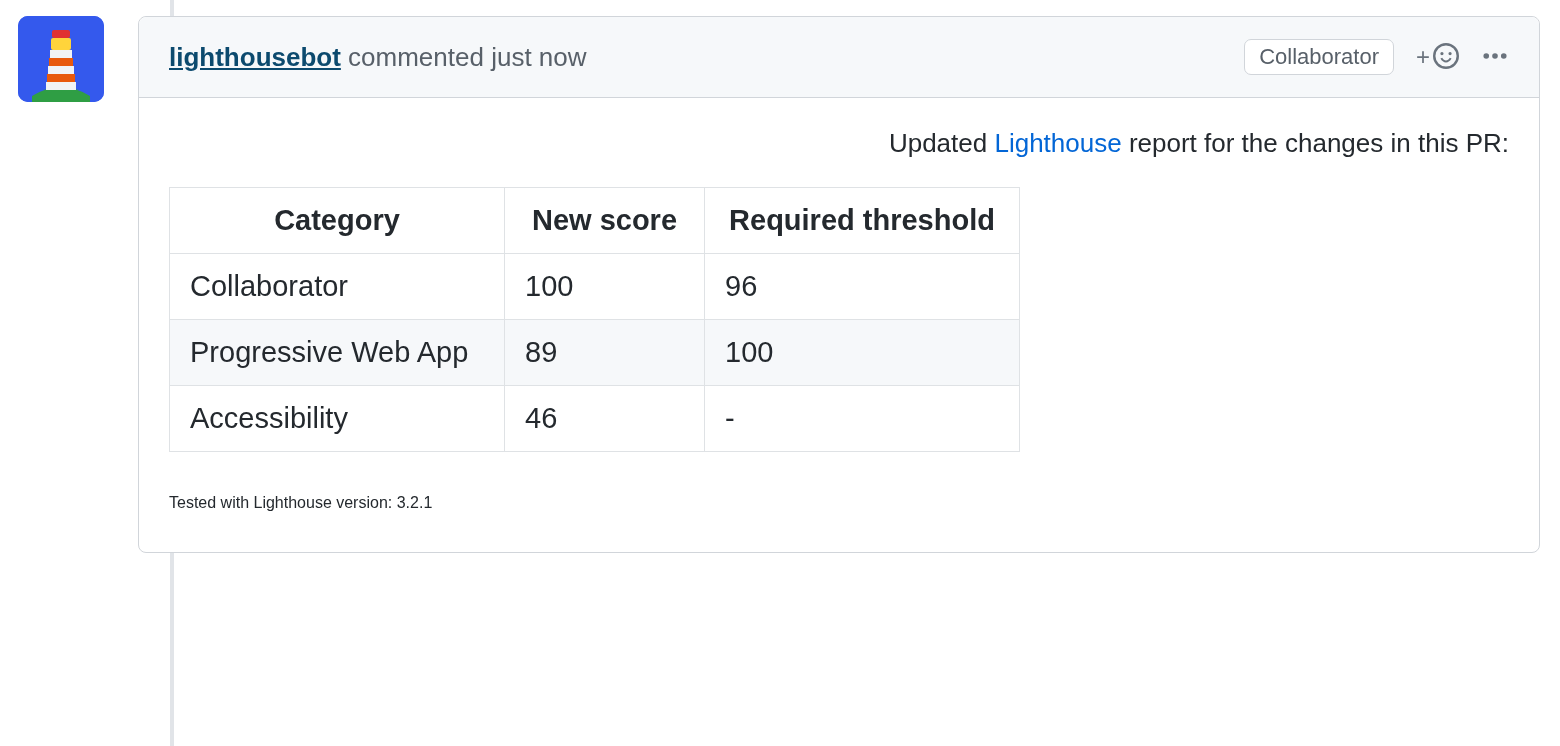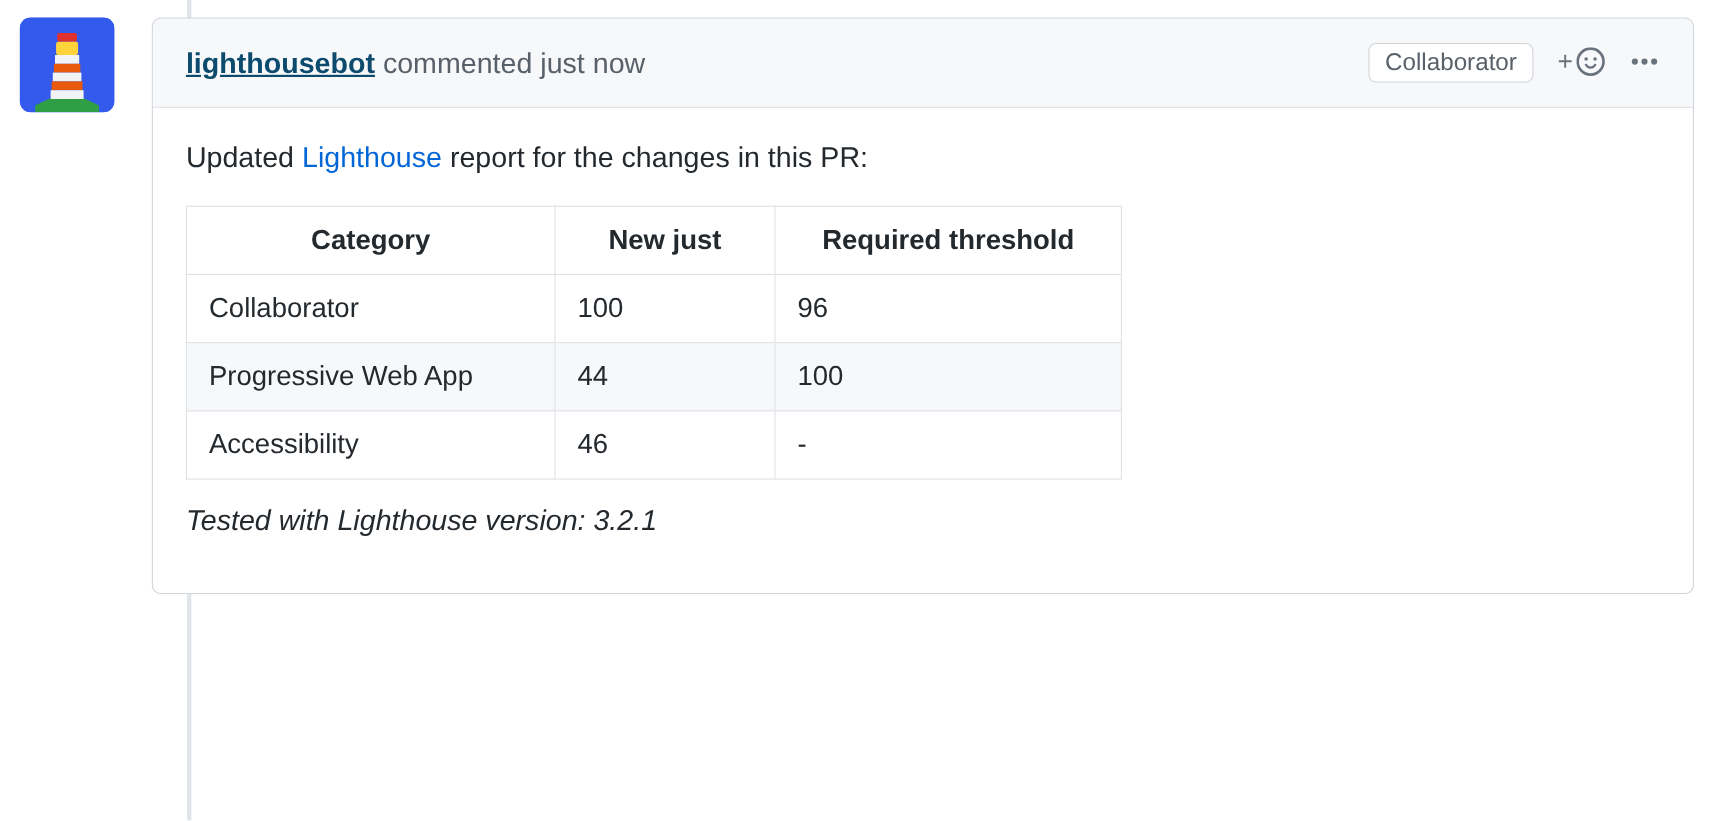--- a/index.html
+++ b/index.html
@@ -11,30 +11,30 @@
   .comment-header{display:flex;align-items:center;justify-content:space-between;background:#f6f8fa;border-bottom:1.5px solid #d1d5da;border-radius:8px 8px 0 0;height:80px;padding:0 30px;}
   .header-left{font-size:26px;color:#586069;}
   .header-left .author{font-weight:600;color:#0c4a6e;}
   .header-right{display:flex;align-items:center;gap:22px;}
   .badge{display:inline-block;padding:6px 14px;border:1.5px solid #d1d5da;border-radius:7px;background:#fff;color:#586069;font-size:22px;line-height:1;}
   .react-wrap{display:flex;align-items:center;color:#6a737d;}
   .react-wrap .plus{font-size:24px;margin-right:3px;line-height:1;}
   .react-wrap svg{width:26px;height:26px;fill:#6a737d;}
   .kebab svg{width:28px;height:28px;fill:#6a737d;}
   .comment-body{padding:30px 30px 24px 30px;font-size:26px;}
-  .intro{margin:0 0 28px 0;}
+  .intro{margin:0 0 28px 0;text-align:right;}
   .intro a{color:#0366d6;text-decoration:none;}
   table.report{border-collapse:collapse;width:850px;border:1.5px solid #dfe2e5;table-layout:fixed;}
-  table.report th,table.report td{border:1.5px solid #dfe2e5;padding:16px 20px;font-size:25px;text-align:left;}
+  table.report th,table.report td{border:1.5px solid #dfe2e5;padding:16px 20px;font-size:29px;text-align:left;}
   table.report th{font-weight:600;text-align:center;}
   table.report col.c1{width:335px;}
   table.report col.c2{width:200px;}
   table.report col.c3{width:315px;}
   table.report tbody tr:nth-child(even){background:#f6f8fa;}
-  .footnote{margin-top:22px;font-style:italic;font-size:26px;}
+  .footnote{margin-top:42px;font-size:16px;}
 </style>
 </head>
 <body>
 
 <div class="page">
   <div class="timeline-bar"></div>
 
   <a class="avatar" href="#">
     <span>
       <svg viewBox="0 0 86 86" xmlns="http://www.w3.org/2000/svg">
@@ -86,33 +86,33 @@
 
       <table class="report">
         <colgroup>
             <col class="c1">
             <col class="c2">
             <col class="c3">
           </colgroup>
         <thead>
           <tr>
             <th>Category</th>
-            <th>New just</th>
+            <th>New score</th>
             <th>Required threshold</th>
           </tr>
         </thead>
         <tbody>
           <tr>
             <td>Collaborator</td>
             <td>100</td>
             <td>96</td>
           </tr>
           <tr>
             <td>Progressive Web App</td>
-            <td>44</td>
+            <td>89</td>
             <td>100</td>
           </tr>
           <tr>
             <td>Accessibility</td>
             <td>46</td>
             <td>-</td>
           </tr>
         </tbody>
       </table>
 

